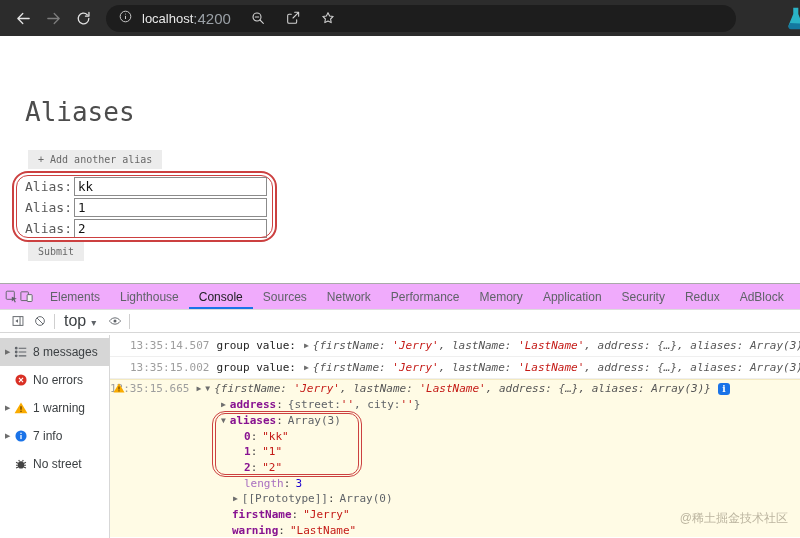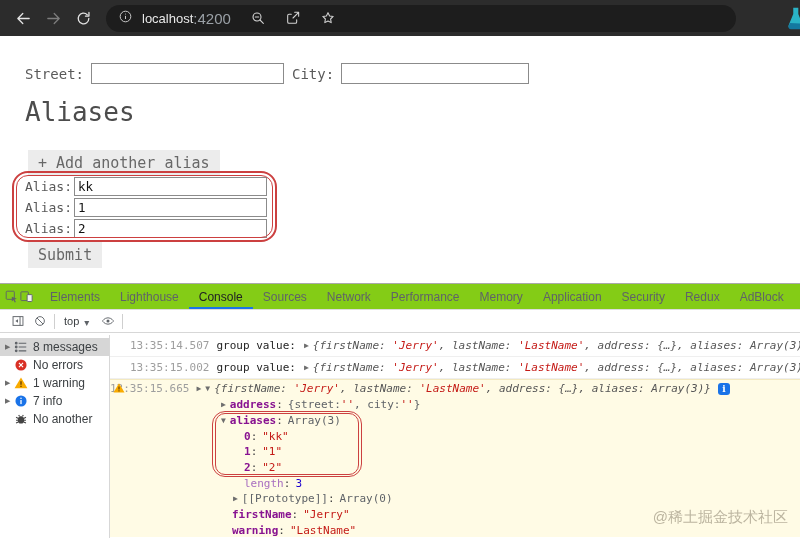--- a/index.html
+++ b/index.html
@@ -29,53 +29,53 @@
   .webpage { position:absolute; top:36px; left:0; right:0; height:247px; background:#fff;
              font-family:"DejaVu Sans Mono", monospace; color:#5a5a5a; }
   .form-row { position:absolute; top:27px; left:25px; display:flex; align-items:center; font-size:14px; }
   .form-row label { margin-right:7px; }
   .tinput { width:193px; height:21px; border:1px solid #8b8b8b; background:#fff;
             font-family:"DejaVu Sans Mono", monospace; font-size:12.5px; padding:1px 4px; color:#111; }
   .tinput.city { width:188px; }
   .citylab { margin-left:8px; }
   .pg-h1 { position:absolute; top:61px; left:25px; font-size:26px; font-weight:400; color:#4c4c4c; }
   .pgbtn { background:#ececec; border:none; color:#686868; font-family:"DejaVu Sans Mono", monospace;
-           font-size:15px; padding:4px 10px; cursor:pointer; }
+           font-size:10px; padding:4px 10px; cursor:pointer; }
   .addbtn { position:absolute; top:114px; left:28px; }
   .alias-group { position:absolute; top:140px; left:25px; }
   .alias-row { display:flex; align-items:center; height:21px; font-size:13px; }
   .alias-row label { width:49px; }
   .ainput { width:193px; height:19px; border:1px solid #8b8b8b; font-family:"DejaVu Sans Mono", monospace;
             font-size:12.5px; padding:0 3px; color:#111; }
   .aring { position:absolute; left:-13px; right:-10px; top:-5px; bottom:-3px; border:2px solid #cc4040;
            border-radius:16px; pointer-events:none; }
   .aring::after { content:""; position:absolute; inset:2px; border:1.5px solid #cc4040; border-radius:12px; }
   .submitbtn { position:absolute; top:206px; left:28px; }
 
   
   .devtools { position:absolute; top:283px; left:0; right:0; bottom:0; border-top:1px solid #a9a9a9;
               background:#fff; }
-  .dt-tabs { height:26px; background:#84cc16; display:flex; align-items:stretch; padding-left:4px;
+  .dt-tabs { height:26px; background:#f0abfc; display:flex; align-items:stretch; padding-left:4px;
              border-bottom:1px solid #dcdcdc; overflow:hidden; white-space:nowrap; }
   .ticon { width:26px; display:flex; align-items:center; justify-content:center; }
   .ticon svg { width:15px; height:15px; stroke:#5f6368; stroke-width:1.5; fill:none; }
   .vsep { width:1px; height:15px; background:#cfcfcf; align-self:center; margin:0 3px; }
   .dt-tab { padding:0 10px; display:flex; align-items:center; font-size:12px; color:#5f6368; cursor:pointer; }
   .dt-tab.active { color:#202124; box-shadow:inset 0 -2px 0 #1a73e8; }
   .dt-toolbar { height:23px; display:flex; align-items:center; border-bottom:1px solid #d7d7d7; padding:0 7px; }
   .tbicon { display:flex; align-items:center; justify-content:center; width:22px; height:20px; }
   .tbicon svg { width:14px; height:14px; stroke:#5f6368; stroke-width:1.6; fill:none; }
-  .ctx { font-size:11px; color:#3c4043; margin:0 2px 0 6px; }
+  .ctx { font-size:16px; color:#3c4043; margin:0 2px 0 6px; }
   .caret::after { content:"▾"; font-size:10px; color:#5f6368; margin-left:3px; }
   .filterin { flex:1; border:none; outline:none; font-size:12px; margin-left:8px; color:#333;
               font-family:"Liberation Sans", sans-serif; }
   .filterin::placeholder { color:#80868b; }
   .dt-body { position:absolute; top:51px; left:0; right:0; bottom:0; display:flex; }
   .dt-side { width:110px; border-right:1px solid #d7d7d7; padding-top:3px; background:#fff; flex:none; }
-  .side-item { height:18px; display:flex; align-items:center; padding:0 3px 0 5px; font-size:12px;
+  .side-item { height:28px; display:flex; align-items:center; padding:0 3px 0 5px; font-size:12px;
                color:#3c4043; white-space:nowrap; overflow:hidden; cursor:pointer; }
   .side-item.sel { background:#d6d6d6; }
   .sarr { width:9px; font-size:7px; color:#6e6e6e; flex:none; }
   .sic { width:14px; height:14px; margin-right:5px; flex:none; }
   .sic svg { width:14px; height:14px; }
 
   
   .dt-msgs { flex:1; position:relative; font-family:"DejaVu Sans Mono", monospace; font-size:11px;
              overflow:hidden; }
   .crow { height:22px; display:flex; align-items:center; padding-left:20px; border-bottom:1px solid #efefef;
@@ -103,21 +103,21 @@
   .graykey { color:#5f6368; }
   .colon { color:#444; margin-right:5px; }
   .vstr { color:#c41a16; }
   .vnum { color:#1c00cf; }
   .vgray { color:#5f6368; }
   .ringwrap { position:relative; }
   .cring { position:absolute; left:102px; top:-2px; width:150px; height:calc(100% + 4px);
            border:1.7px solid #cc4040; border-radius:13px; pointer-events:none; }
   .cring::after { content:""; position:absolute; inset:1.6px; border:1.3px solid #cc4040; border-radius:10px; }
   .watermark { position:absolute; right:12px; bottom:10px; font-family:"Liberation Sans", sans-serif;
-               font-size:15px; color:#bcb5a0; }
+               font-size:12px; color:#bcb5a0; }
 </style>
 </head>
 <body>
 
 <div class="screen">
 
   <header class="bbar">
     <div class="navbtn">
       <svg viewBox="0 0 24 24">
           <path d="M20 12H5M11 5l-7 7 7 7"></path>
@@ -164,26 +164,20 @@
     </div>
     <div class="extbtn">
       <svg viewBox="0 0 24 24">
         <path d="M10 2.5h4.5V8l4 10a2.2 2.2 0 0 1-2.1 3H8a2.2 2.2 0 0 1-2.1-3l4.1-10z" fill="#2ab3c6"></path>
         <path d="M7 16l10.5.5 1 2.5a2 2 0 0 1-2 2.5H8a2 2 0 0 1-2-2.8z" fill="#1479a0"></path>
       </svg>
     </div>
   </header>
 
   <main class="webpage">
-    <div class="form-row">
-      <label>Street:</label>
-      <input class="tinput" type="text" style="">
-      <label class="citylab">City:</label>
-      <input class="tinput city" type="text" style="">
-    </div>
 
     <h1 class="pg-h1">Aliases</h1>
 
     <button class="pgbtn addbtn">+ Add another alias</button>
 
     <div class="alias-group">
       <div class="aring"></div>
       <div class="alias-row">
         <label>Alias:</label>
         <input class="ainput" type="text" value="kk" style="">
@@ -305,21 +299,21 @@
           <span>7 info</span>
         </div>
         <div class="side-item">
           <span class="sarr"></span>
           <span class="sic">
             <svg viewBox="0 0 24 24" stroke="#444" stroke-width="1.8" fill="#444">
                 <ellipse cx="12" cy="13.5" rx="4.5" ry="5.5"></ellipse>
                 <path d="M7.5 11L3.5 9M7.5 14h-4M7.5 17l-4 2M16.5 11l4-2M16.5 14h4M16.5 17l4 2M9.5 7.5L8 5M14.5 7.5L16 5" fill="none"></path>
               </svg>
           </span>
-          <span>No another</span>
+          <span>No street</span>
         </div>
       </aside>
 
       <div class="dt-msgs">
 
         <div class="crow">
           <span class="time">13:35:14.507</span>
           <span class="glabel">group value:</span>
           <span class="tri tri-r"></span>
           <span class="prev"><span>{firstName: </span><span class="str">'Jerry'</span><span>, lastName: </span><span class="str">'LastName'</span><span>, address: {…}, aliases: Array(3)}</span></span>

